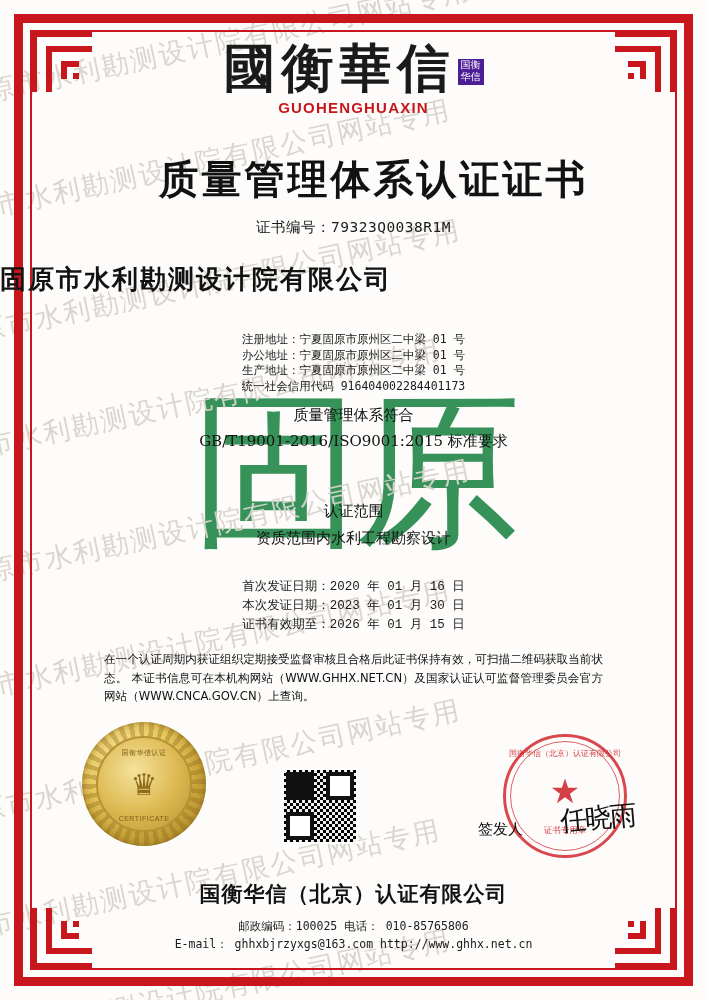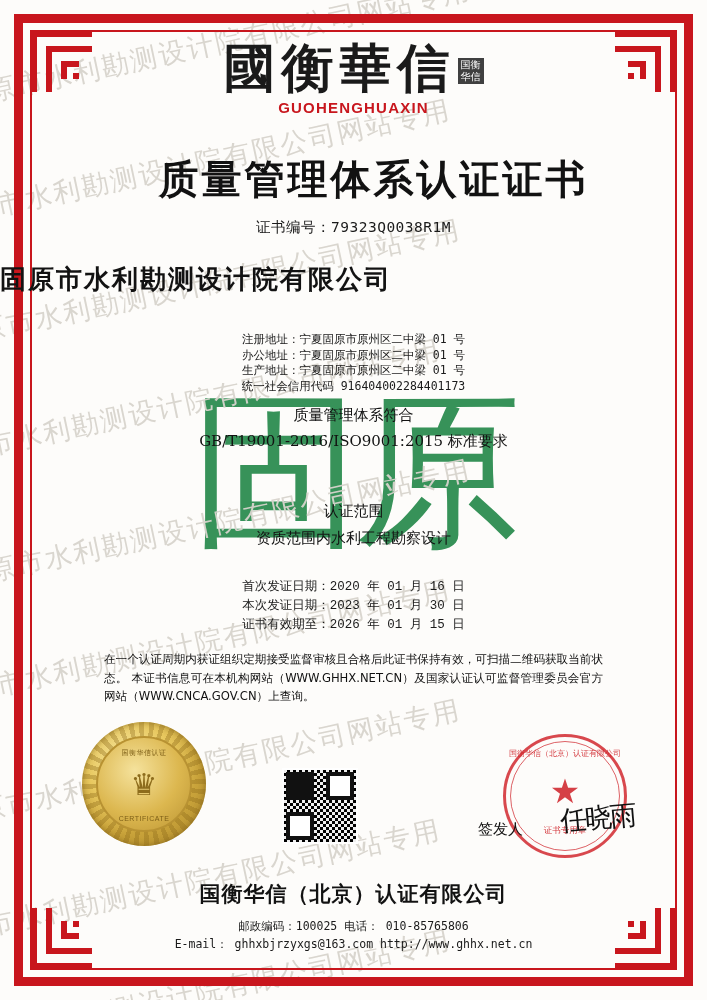--- a/index.html
+++ b/index.html
@@ -78,23 +78,23 @@
   }
   .logo-main{
     display:inline-block;position:relative;
   }
   .logo-chars{
     font-size:52px;color:#1a1a1a;font-weight:bold;letter-spacing:6px;
     font-family:"DejaVu Serif", serif;
     line-height:1;
   }
   .logo-seal{
-    display:inline-block;width:26px;height:26px;background:#404040;color:#fff;
+    display:inline-block;width:26px;height:26px;background:#4c1d95;color:#fff;
     font-size:10px;line-height:12px;text-align:center;vertical-align:super;
-    margin-left:2px;padding:1px;box-sizing:border-box;
+    margin-left:2px;padding:1px;box-sizing:border-box;font-family:Liberation Mono, monospace;
   }
   .logo-sub{
     margin-top:5px;font-size:15px;color:#c8161d;font-weight:bold;letter-spacing:1.2px;
   }
 
   .title{
     position:absolute;left:0;right:0;top:152px;text-align:center;
     font-size:40px;font-weight:bold;color:#121212;letter-spacing:3px;
     font-family:"DejaVu Serif", serif;
     margin-left:40px;

